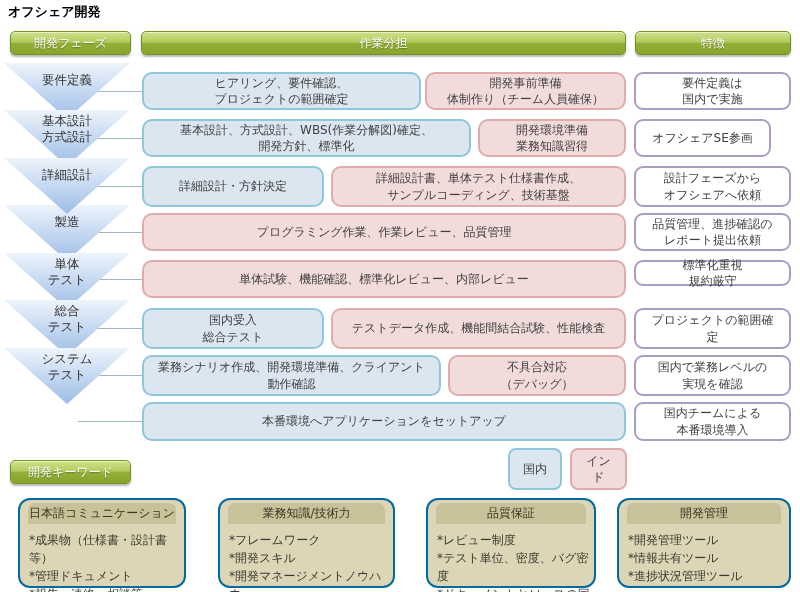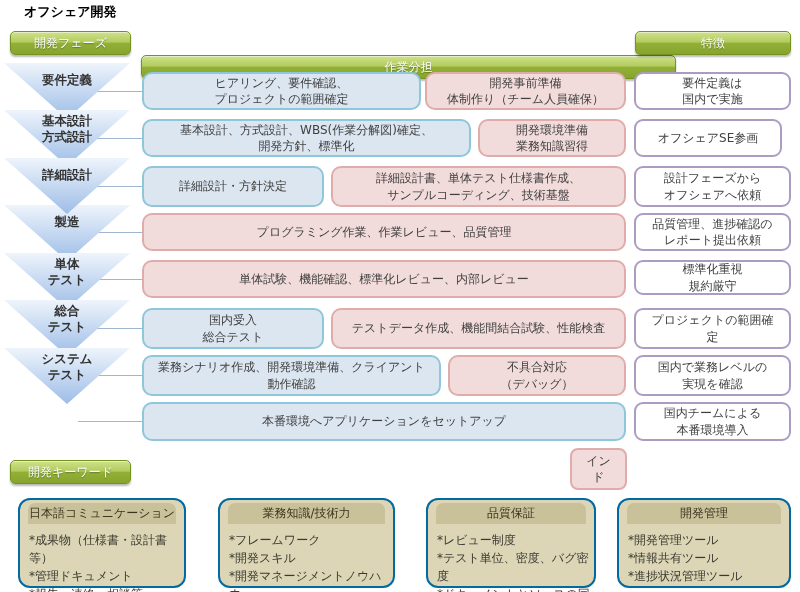--- a/index.html
+++ b/index.html
@@ -1,29 +1,29 @@
 <!DOCTYPE html>
 <html><head>
 <meta charset="utf-8">
 <style>
   html,body{margin:0;padding:0;background:#fff;}
   .canvas{position:relative;width:800px;height:592px;background:#fff;overflow:hidden;
           font-family:"DejaVu Sans","Liberation Sans",sans-serif;}
-  .title{position:absolute;left:8px;top:3px;font-size:13px;font-weight:bold;color:#000;margin-left:16px;}
+  .title{position:absolute;left:8px;top:3px;font-size:13px;font-weight:bold;color:#000;}
   .gbtn{position:absolute;height:24px;border-radius:5px;border:1px solid #74921f;
         background:linear-gradient(to bottom,#cfe18b 0%,#b3cc5e 45%,#92b036 52%,#87a52c 100%);
         box-shadow:0 2px 2px rgba(0,0,0,0.28), inset 0 1px 0 rgba(255,255,255,0.5);
         color:#fff;font-size:12px;display:flex;align-items:center;justify-content:center;
         text-shadow:0 1px 1px rgba(0,0,0,0.35);box-sizing:border-box;}
   .tri{position:absolute;left:4px;width:126px;height:56px;
        clip-path:polygon(0 0,100% 0,50% 100%);
        background:linear-gradient(to bottom,#eef4fb 0%,#cfdff4 38%,#9dbde6 100%);
        filter:drop-shadow(1px 2px 2px rgba(110,130,160,0.5));}
   .tri-label{position:absolute;left:0;top:9px;width:100%;text-align:center;
-       font-size:12.5px;font-weight:bold;color:#333;line-height:1.25;white-space:pre-line;}
+       font-size:12.5px;font-weight:normal;color:#333;line-height:1.25;white-space:pre-line;}
   .tri-label.two{top:3px;}
   .connector{position:absolute;left:78px;width:66px;height:1px;background:#a0b6d0;}
   .box{position:absolute;border-radius:10px;display:flex;align-items:center;justify-content:center;
        text-align:center;font-size:12px;color:#3f3f3f;line-height:1.35;white-space:pre-line;
        padding:2px 12px;box-sizing:border-box;}
   .domestic{background:#dce6f1;border:2px solid #8ec6da;}
   .india{background:#f2dcdb;border:2px solid #e0acab;}
   .feature{background:#ffffff;border:2px solid #ab9cc4;border-radius:9px;}
   .kbox{position:absolute;top:498px;height:90px;background:#dcd5b6;border:2px solid #0369a1;
         border-radius:12px;box-sizing:border-box;}
@@ -33,21 +33,21 @@
   .kitems{position:absolute;left:9px;right:4px;top:31px;font-size:12px;color:#3a3a30;line-height:1.5;}
 </style>
 </head>
 <body>
 
 <div class="canvas">
 
   <div class="title">オフシェア開発</div>
 
   <div class="gbtn" style="left:10px;top:31px;width:121px;">開発フェーズ</div>
-  <div class="gbtn" style="left:141px;top:31px;width:535px;margin-top:24px;">作業分担</div>
+  <div class="gbtn" style="left:141px;top:31px;width:485px;">作業分担</div>
   <div class="gbtn" style="left:635px;top:31px;width:156px;">特徴</div>
 
   <div class="connector" style="top:91px"></div>
   <div class="connector" style="top:138px"></div>
   <div class="connector" style="top:186px"></div>
   <div class="connector" style="top:232px"></div>
   <div class="connector" style="top:279px"></div>
   <div class="connector" style="top:328px"></div>
   <div class="connector" style="top:375px"></div>
   <div class="connector" style="top:421px"></div>
@@ -82,51 +82,52 @@
 プロジェクトの範囲確定</div>
   <div class="box india" style="left:425px;top:72px;width:201px;height:38px">開発事前準備
 体制作り（チーム人員確保）</div>
   <div class="box feature" style="left:634px;top:72px;width:157px;height:38px">要件定義は
 国内で実施</div>
 
   <div class="box domestic" style="left:142px;top:119px;width:329px;height:38px">基本設計、方式設計、WBS(作業分解図)確定、
 開発方針、標準化</div>
   <div class="box india" style="left:478px;top:119px;width:148px;height:38px">開発環境準備
 業務知識習得</div>
-  <div class="box feature" style="left:634px;top:119px;width:148px;height:38px">オフシェアSE参画</div>
+  <div class="box feature" style="left:634px;top:119px;width:137px;height:38px">オフシェアSE参画</div>
 
   <div class="box domestic" style="left:142px;top:166px;width:182px;height:41px">詳細設計・方針決定</div>
   <div class="box india" style="left:331px;top:166px;width:295px;height:41px">詳細設計書、単体テスト仕様書作成、
 サンプルコーディング、技術基盤</div>
   <div class="box feature" style="left:634px;top:166px;width:157px;height:41px">設計フェーズから
 オフシェアへ依頼</div>
 
   <div class="box india" style="left:142px;top:213px;width:484px;height:38px">プログラミング作業、作業レビュー、品質管理</div>
   <div class="box feature" style="left:634px;top:213px;width:157px;height:38px">品質管理、進捗確認の
 レポート提出依頼</div>
 
   <div class="box india" style="left:142px;top:260px;width:484px;height:38px">単体試験、機能確認、標準化レビュー、内部レビュー</div>
-  <div class="box feature" style="left:634px;top:260px;width:157px;height:35px">標準化重視
+  <div class="box feature" style="left:634px;top:260px;width:157px;height:26px">標準化重視
 規約厳守</div>
 
   <div class="box domestic" style="left:142px;top:308px;width:182px;height:41px">国内受入
 総合テスト</div>
   <div class="box india" style="left:331px;top:308px;width:295px;height:41px">テストデータ作成、機能間結合試験、性能検査</div>
   <div class="box feature" style="left:634px;top:308px;width:157px;height:41px">プロジェクトの範囲確定</div>
 
   <div class="box domestic" style="left:142px;top:355px;width:299px;height:41px">業務シナリオ作成、開発環境準備、クライアント動作確認</div>
   <div class="box india" style="left:448px;top:355px;width:178px;height:41px">不具合対応
 （デバッグ）</div>
   <div class="box feature" style="left:634px;top:355px;width:157px;height:41px">国内で業務レベルの
 実現を確認</div>
 
   <div class="box domestic" style="left:142px;top:402px;width:484px;height:39px">本番環境へアプリケーションをセットアップ</div>
   <div class="box feature" style="left:634px;top:402px;width:157px;height:39px">国内チームによる
 本番環境導入</div>
 
+  <div class="box domestic" style="left:508px;top:448px;width:54px;height:42px;border-radius:8px">国内</div>
   <div class="box india" style="left:570px;top:448px;width:57px;height:42px;border-radius:8px">インド</div>
 
   <div class="gbtn" style="left:10px;top:460px;width:121px;">開発キーワード</div>
 
   <div class="kbox" style="left:18px;width:168px">
     <div class="ktab">日本語コミュニケーション</div>
     <div class="kitems">
       <div>*成果物（仕様書・設計書等）</div>
       <div>*管理ドキュメント</div>
       <div>*報告・連絡・相談等</div>

